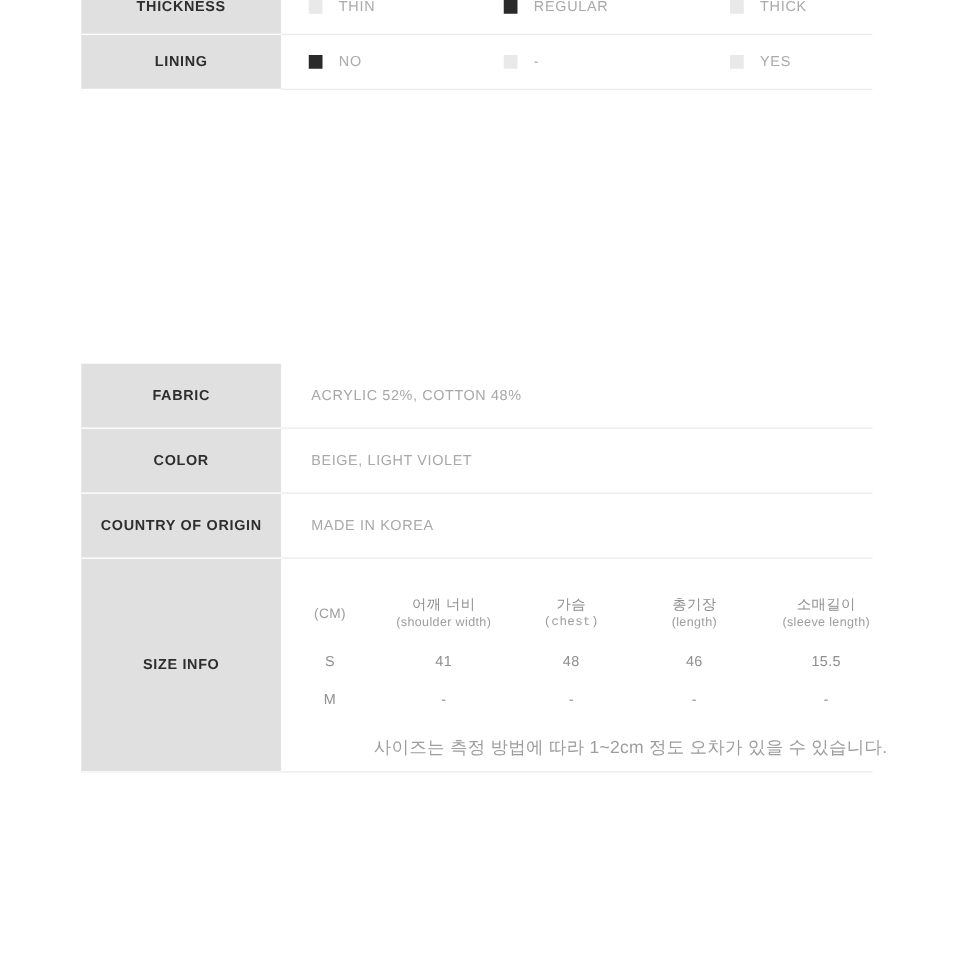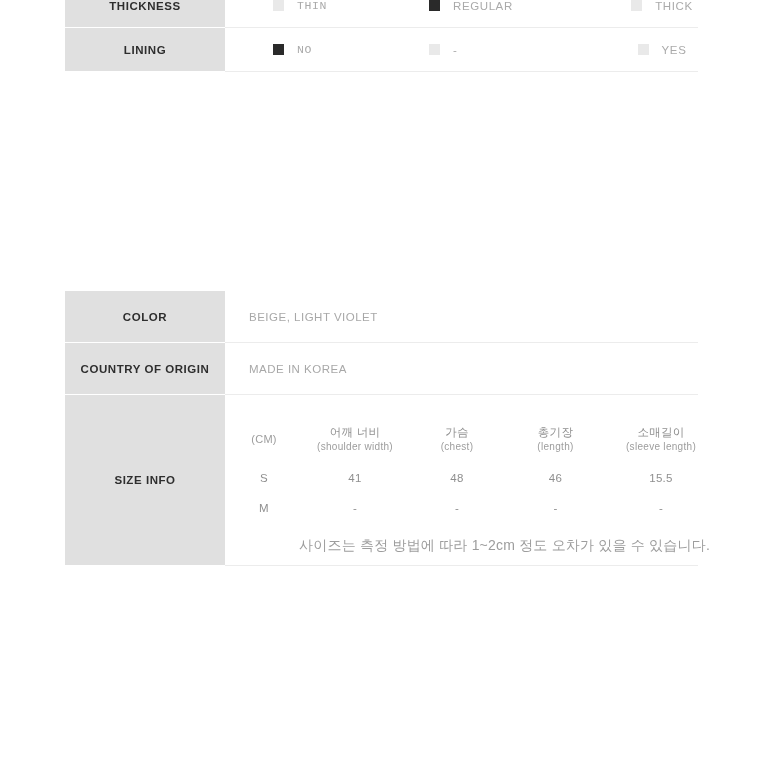--- a/index.html
+++ b/index.html
@@ -56,23 +56,23 @@
     display: flex;
     align-items: center;
     height: 43px;
   }
   .choice {
     display: flex;
     align-items: center;
     width: 150px;
     flex: 0 0 auto;
   }
-  .choice:nth-child(1) { margin-left: 48px; font-family: Liberation Mono, monospace; }
+  .choice:nth-child(1) { margin-left: 22px; }
   .choice:nth-child(2) { margin-left: 6px; }
-  .choice:nth-child(3) { margin-left: 8px; justify-content: center; }
+  .choice:nth-child(3) { margin-left: 31px; }
   .box {
     width: 11px;
     height: 11px;
     flex: 0 0 auto;
     background: #e9e9e9;
     margin-right: 13px;
   }
   .box.checked { background: #2a2a2a; }
   .choice-label {
     color: #aaaaaa;
@@ -122,21 +122,21 @@
   }
   .size-grid td {
     border: none;
     text-align: center;
     font-size: 11px;
     color: #9d9d9d;
     letter-spacing: 0.3px;
   }
   .size-grid .c-size  { width: 78px; margin-left: 44px; }
   .size-grid .c-sh    { width: 104px; }
-  .size-grid .c-ch    { width: 100px; }
+  .size-grid .c-ch    { width: 100px; font-family: Liberation Mono, monospace; }
   .size-grid .c-ln    { width: 97px; }
   .size-grid .c-sl    { width: 114px; }
 
   .hdr-row td { height: 48px; vertical-align: middle; padding-top: 10px; }
   .hdr-kr {
     display: block;
     color: #8f8f8f;
     font-size: 11.5px;
     line-height: 15px;
   }
@@ -204,20 +204,24 @@
           </div>
         </div>
       </td>
     </tr>
   </tbody>
 </table>
 
 <table class="spec-table" id="table-details">
   <tbody>
     <tr class="r-std">
+      <td class="label-cell">FABRIC</td>
+      <td class="value-cell">ACRYLIC 52%, COTTON 48%</td>
+    </tr>
+    <tr class="r-std">
       <td class="label-cell">COLOR</td>
       <td class="value-cell">BEIGE, LIGHT VIOLET</td>
     </tr>
     <tr class="r-std">
       <td class="label-cell">COUNTRY OF ORIGIN</td>
       <td class="value-cell">MADE IN KOREA</td>
     </tr>
     <tr class="r-sizeinfo">
       <td class="label-cell">SIZE INFO</td>
       <td class="value-cell">

